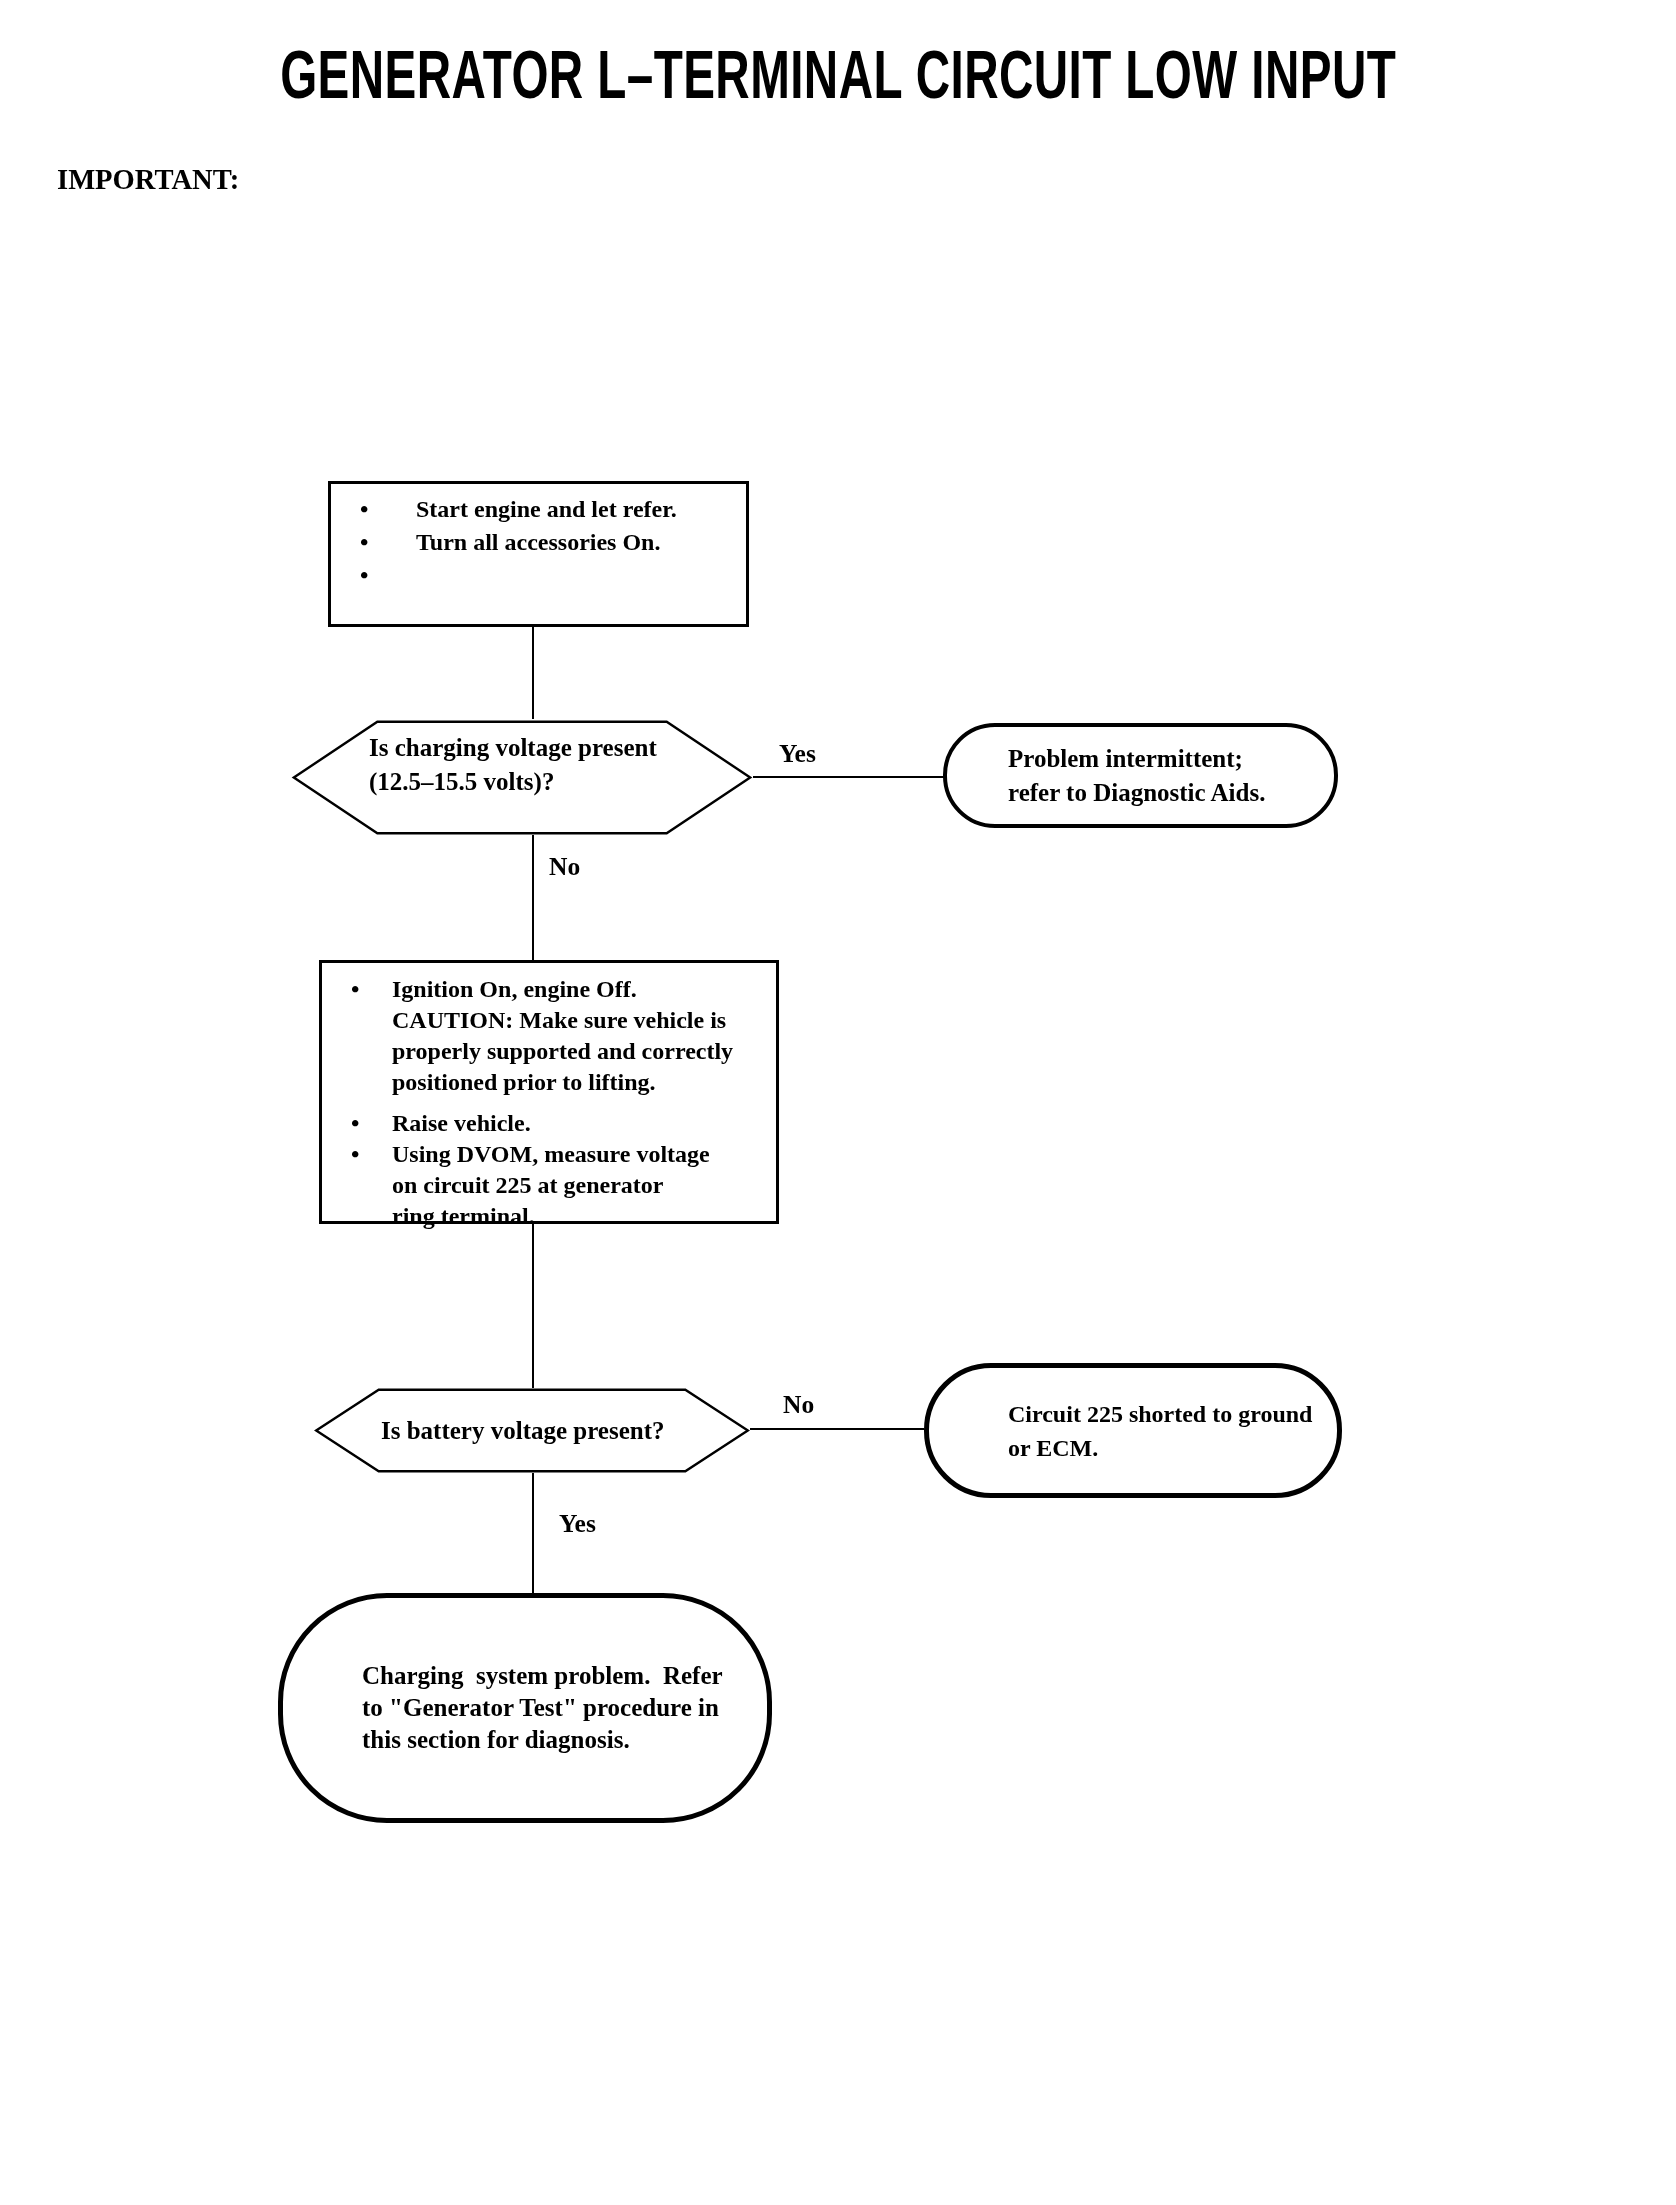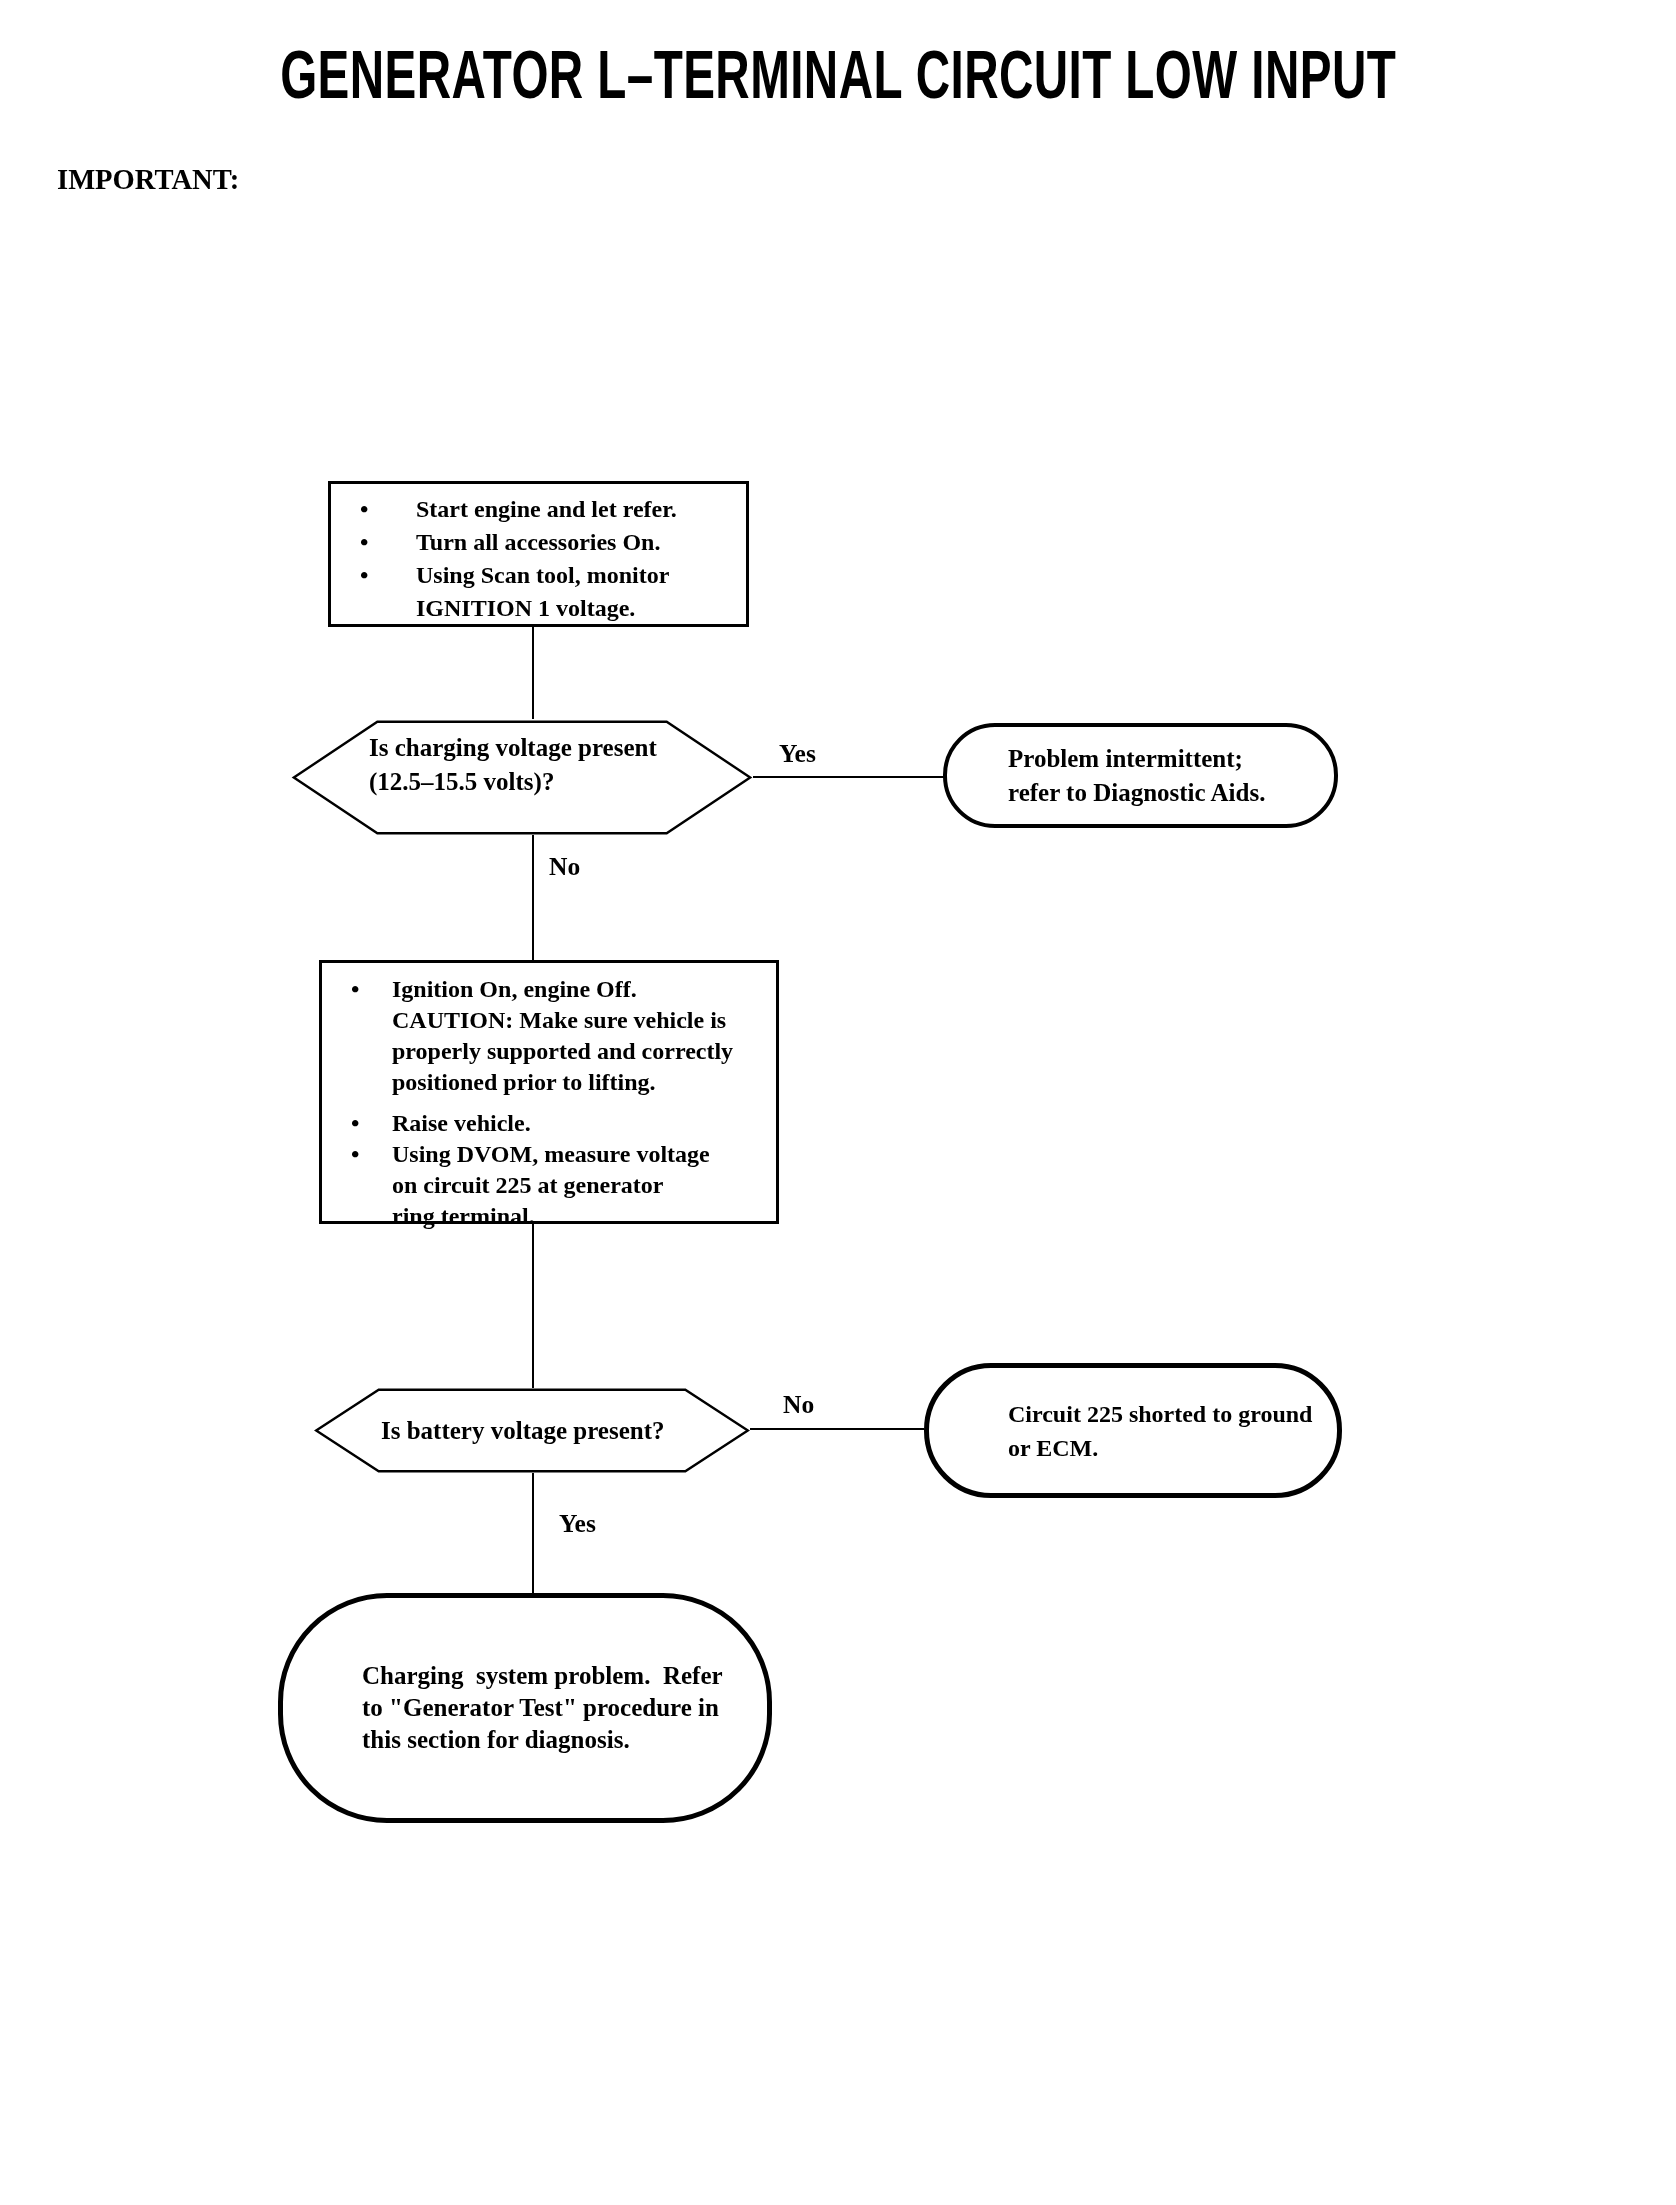--- a/index.html
+++ b/index.html
@@ -101,22 +101,20 @@
     <div class="bullet-row">
       <span class="bullet-glyph">•</span>
       <span class="bullet-text">Start engine and let refer.</span>
     </div>
     <div class="bullet-row">
       <span class="bullet-glyph">•</span>
       <span class="bullet-text">Turn all accessories On.</span>
     </div>
     <div class="bullet-row">
       <span class="bullet-glyph">•</span>
-      <span class="bullet-text">Using Scan tool, monitor
-IGNITION 1 voltage.</span>
     </div>
   </div>
 </div>
 
 <div class="vline" style="left:532px; top:627px; height:92px;"></div>
 
 <div id="hex1" class="node" style="left:291px; top:720px; width:462px; height:89px; background:transparent;">
   <svg class="hex-svg" width="462" height="115" viewBox="0 0 760 190">
     <polygon points="3,95 141,3 619,3 757,95 619,187 141,187" fill="#ffffff" stroke="#000000" stroke-width="4"></polygon>
   </svg>

